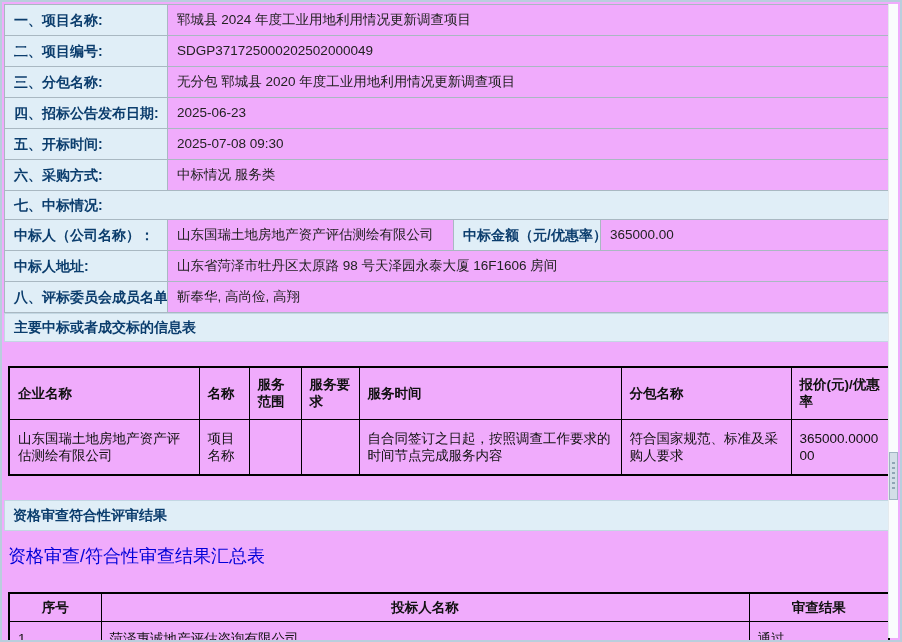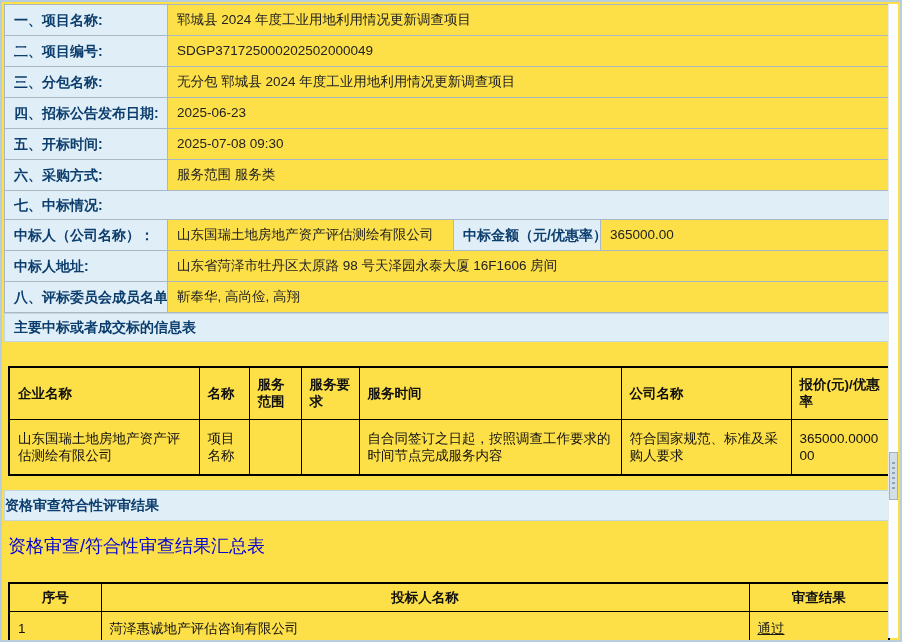--- a/index.html
+++ b/index.html
@@ -1,31 +1,31 @@
 <!DOCTYPE html>
 <html><head>
 <meta charset="utf-8">
 <style>
   * { box-sizing: border-box; }
   html,body { margin:0; padding:0; background:#fff; }
   body { width:902px; height:642px; font-family:"Liberation Sans","DejaVu Sans",sans-serif; }
 
-  .page { position:relative; width:902px; height:642px; border:2px solid #b9cedd; background:#fde047; overflow:hidden; }
+  .page { position:relative; width:902px; height:642px; border:2px solid #b9cedd; background:#f0abfc; overflow:hidden; }
   .content { position:absolute; left:2px; top:2px; width:886px; }
 
   
   table { border-collapse:collapse; }
   .main-table { width:886px; border:1px solid #9fb0ba; table-layout:fixed; }
   .main-table td { border:1px solid #a9b8c2; padding:6px 9px; font-size:13.5px; color:#222; line-height:18px; overflow:hidden; white-space:nowrap; }
   .main-table td.lbl { background:#e0eef7; color:#0b3d6d; font-weight:bold; font-size:14px; }
   .main-table td.section7 { padding:5px 9px; }
 
   
   .section-bar { margin-top:0; width:886px; background:#e0eef7; border:1px solid #c3d7e3; color:#0b3d6d; font-weight:bold; font-size:14px; padding:5px 9px; line-height:17px; }
-  .section-bar.bar2 { margin-top:14px; padding:6px 0; }
+  .section-bar.bar2 { margin-top:24px; padding:6px 8px; }
 
   
   .black-table { margin:24px 0 0 4px; width:882px; border:2px solid #000; table-layout:fixed; }
   .black-table td { border:1px solid #000; padding:6px 8px; font-size:13.5px; color:#111; line-height:17px; vertical-align:middle; word-break:break-all; }
   .black-table tr.hdr td { font-weight:bold; }
   .info-table tr.hdr td { height:52px; }
   .info-table tr.data td { height:56px; }
   .result-table tr.hdr td { text-align:center; padding:5px 4px; }
   .result-table tr.data td { padding:8px 8px; }
 
@@ -56,33 +56,33 @@
         <tr>
           <td class="lbl">一、项目名称:</td>
           <td colspan="3">郓城县 2024 年度工业用地利用情况更新调查项目</td>
         </tr>
         <tr>
           <td class="lbl">二、项目编号:</td>
           <td colspan="3">SDGP371725000202502000049</td>
         </tr>
         <tr>
           <td class="lbl">三、分包名称:</td>
-          <td colspan="3">无分包 郓城县 2024 年度工业用地利用情况更新调查项目</td>
+          <td colspan="3">无分包 郓城县 2020 年度工业用地利用情况更新调查项目</td>
         </tr>
         <tr>
           <td class="lbl">四、招标公告发布日期:</td>
           <td colspan="3">2025-06-23</td>
         </tr>
         <tr>
           <td class="lbl">五、开标时间:</td>
           <td colspan="3">2025-07-08 09:30</td>
         </tr>
         <tr>
           <td class="lbl">六、采购方式:</td>
-          <td colspan="3">服务范围 服务类</td>
+          <td colspan="3">中标情况 服务类</td>
         </tr>
         <tr>
           <td class="lbl section7" colspan="4">七、中标情况:</td>
         </tr>
         <tr>
           <td class="lbl">中标人（公司名称）：</td>
           <td>山东国瑞土地房地产资产评估测绘有限公司</td>
           <td class="lbl">中标金额（元/优惠率）：</td>
           <td>365000.00</td>
         </tr>
@@ -109,21 +109,21 @@
           <col style="width:170px">
           <col>
         </colgroup>
       <tbody>
         <tr class="hdr">
           <td>企业名称</td>
           <td>名称</td>
           <td>服务范围</td>
           <td>服务要求</td>
           <td>服务时间</td>
-          <td>公司名称</td>
+          <td>分包名称</td>
           <td>报价(元)/优惠率</td>
         </tr>
         <tr class="data">
           <td>山东国瑞土地房地产资产评估测绘有限公司</td>
           <td>项目名称</td>
           <td></td>
           <td></td>
           <td>自合同签订之日起，按照调查工作要求的时间节点完成服务内容</td>
           <td>符合国家规范、标准及采购人要求</td>
           <td>365000.000000</td>

